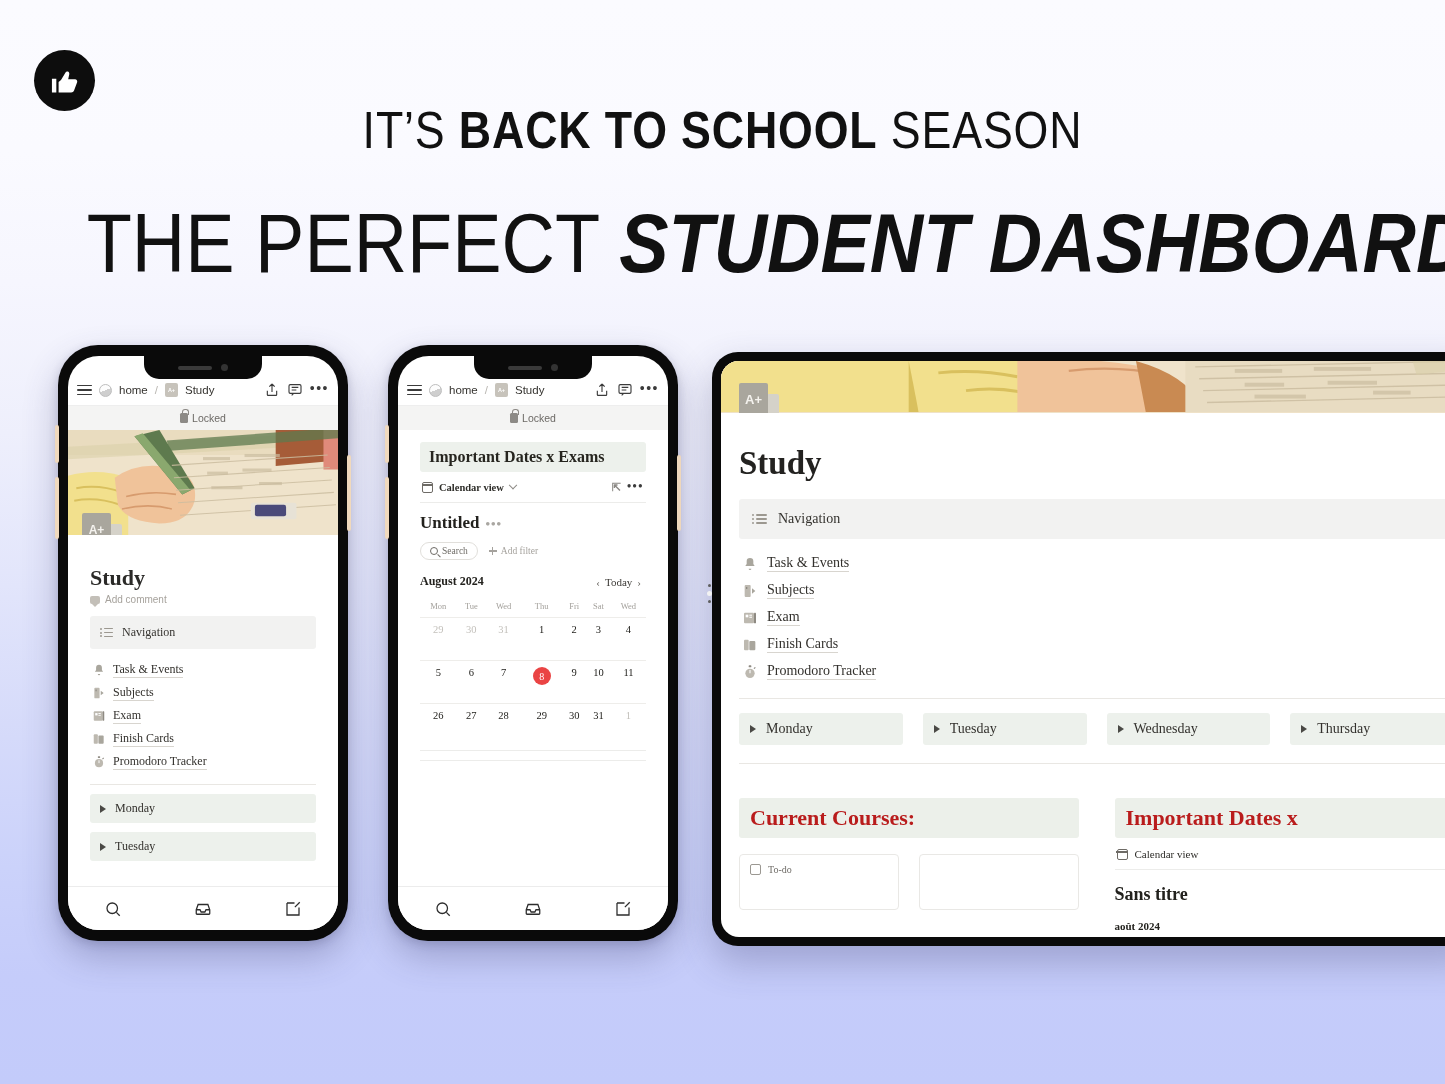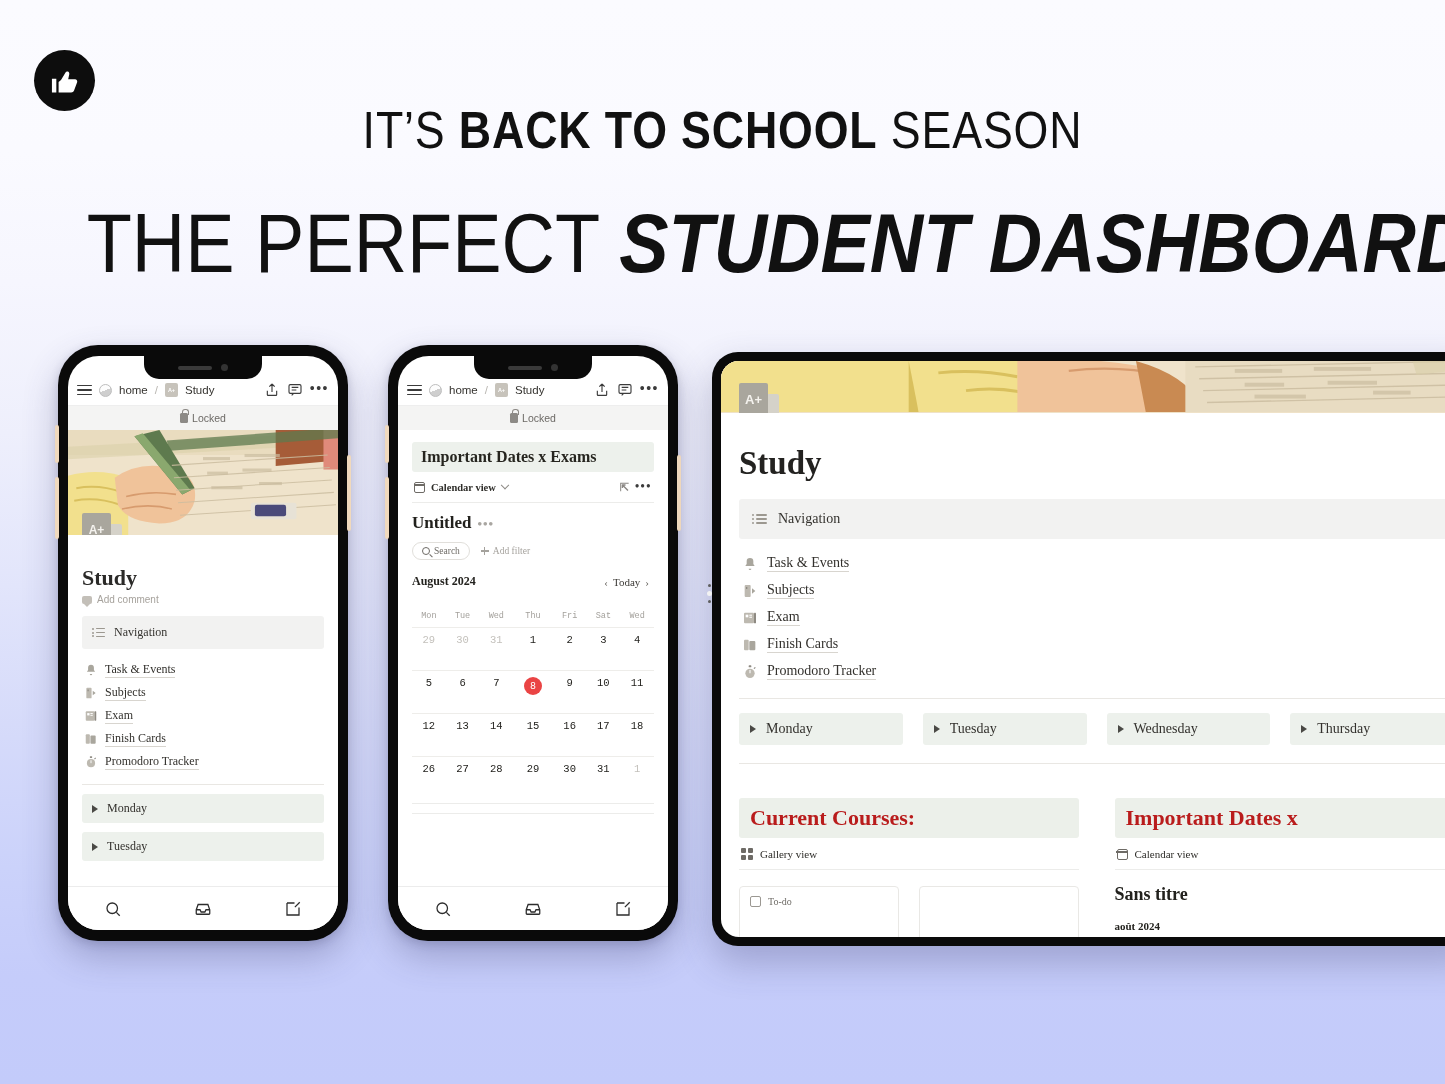--- a/index.html
+++ b/index.html
@@ -121,21 +121,21 @@
     background: #d5d2c9; border-radius: 2px;
   }
   .pageicon .front {
     position: absolute; left: 0; top: 0; width: 29px; height: 33px;
     background: #a9a69d; border-radius: 2px;
     display: flex; align-items: center; justify-content: center;
     color: #f4f2ee; font-weight: 700;
   }
 
   
-  .nbody { padding: 0 14px; }
+  .nbody { padding: 0 22px; }
   .ntitle { font-family: "Liberation Serif", serif; font-weight: 700; color: #2b2a28; }
   .addcomment { display: flex; align-items: center; gap: 5px; color: #a6a29c; font-size: 10px; margin-top: 3px; }
   .addcomment .bub {
     width: 10px; height: 8px; border-radius: 2px; background: #c3bfb8; position: relative; flex: none;
   }
   .addcomment .bub::after {
     content:""; position:absolute; left:2px; bottom:-3px; border:3px solid transparent;
     border-top-color:#c3bfb8; border-bottom:0;
   }
 
@@ -205,21 +205,21 @@
   .plus::before,.plus::after { content:""; position:absolute; background:#a5a29d; }
   .plus::before { left:0; top:3.2px; width:8px; height:1.4px; }
   .plus::after { top:0; left:3.2px; height:8px; width:1.4px; }
 
   .monthrow { display:flex; align-items:center; margin-top:14px; font-family:"Liberation Serif", serif;text-align:right; }
   .monthrow .mn { font-weight:700; font-size:12px; color:#23221e; }
   .monthrow .sp { flex:1; }
   .navarr { font-size:11px; color:#6f6c67; padding:0 5px; }
   .today { font-size:11px; color:#3c3a36; }
 
-  .caltable { width:100%; border-collapse:collapse; margin-top:17px; font-family:Liberation Mono, monospace; }
+  .caltable { width:100%; border-collapse:collapse; margin-top:7px; font-family:Liberation Serif, serif; }
   .caltable th { font-size:8.5px; font-weight:400; color:#a3a09b; padding:5px 0 6px 0; text-align:center; }
   .caltable td {
     text-align:center; font-size:10.5px; color:#23221e; height: 43px;
     vertical-align: top; padding-top: 6px; border-top:1px solid #eeedea;
   }
   .caltable td.dim { color:#c3c0bb; }
   .caltable td .pill {
     display:inline-flex; align-items:center; justify-content:center;
     width:18px; height:18px; border-radius:50%;
     background:#ea4444; color:#fff; font-size:10px;
@@ -560,29 +560,20 @@
             <tr>
               <td>5</td>
               <td>6</td>
               <td>7</td>
               <td><span class="pill">8</span></td>
               <td>9</td>
               <td>10</td>
               <td>11</td>
             </tr>
             <tr>
-              <td>12</td>
-              <td>13</td>
-              <td>14</td>
-              <td>15</td>
-              <td>16</td>
-              <td>17</td>
-              <td>18</td>
-            </tr>
-            <tr>
               <td>26</td>
               <td>27</td>
               <td>28</td>
               <td>29</td>
               <td>30</td>
               <td>31</td>
               <td class="dim">1</td>
             </tr>
           </tbody>
       </table>
@@ -722,29 +713,20 @@
           <div class="tday">
             <span class="tri"></span>
             <span>Thursday</span>
           </div>
         </div>
       <div class="tsep"></div>
 
       <div class="tcols">
         <div class="tcol">
           <div class="tsecthead">Current Courses:</div>
-          <div class="tviewrow">
-            <span class="galico">
-                <i></i>
-                <i></i>
-                <i></i>
-                <i></i>
-              </span>
-            <span>Gallery view</span>
-          </div>
           <div class="tcards">
             <div class="tcard">
               <div class="chk">
                 <span class="box"></span>
                 <span>To-do</span>
               </div>
 
             </div>
             <div class="tcard"></div>
           </div>

